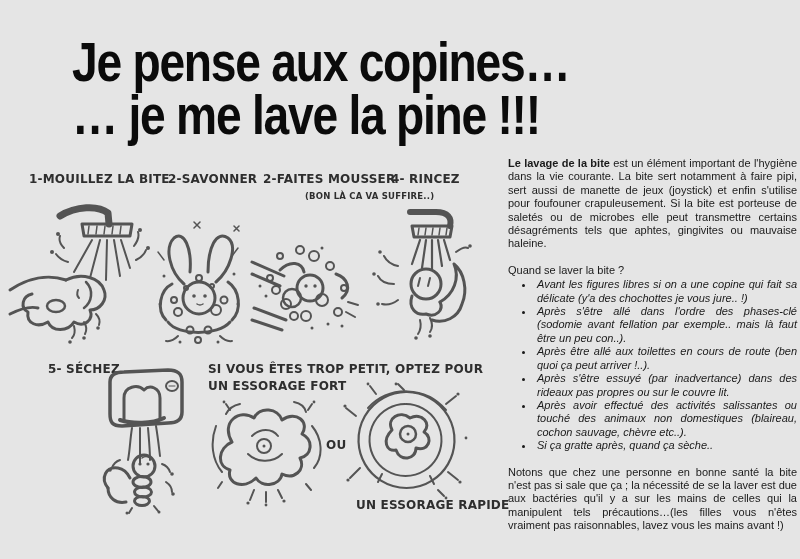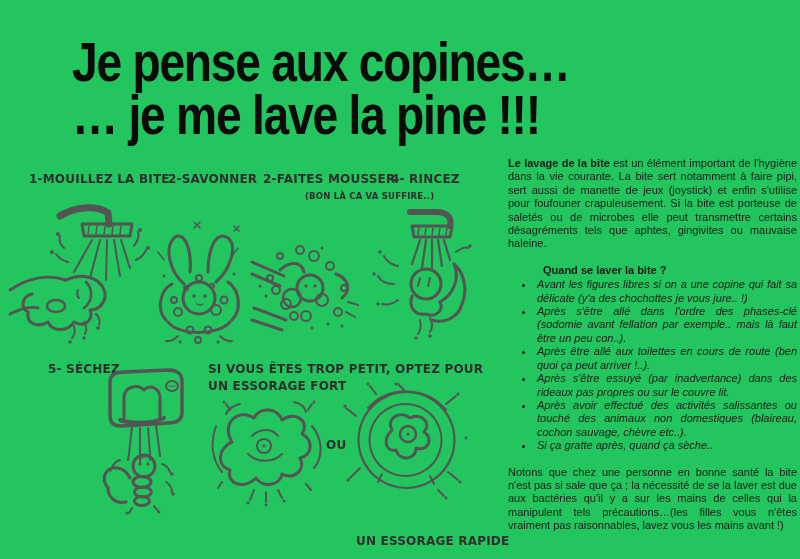--- a/index.html
+++ b/index.html
@@ -1,34 +1,34 @@
 <!DOCTYPE html>
 <html><head>
 <meta charset="utf-8">
 <style>
   html,body{margin:0;padding:0;background:#ffffff;}
-  .poster{position:relative;width:800px;height:559px;background:#22c55e;overflow:hidden;
+  .poster{position:relative;width:800px;height:559px;background:#e5e5e5;overflow:hidden;
           font-family:"Liberation Sans",sans-serif;}
   
   .title{position:absolute;left:72px;top:36px;color:#0b0b0b;font-weight:bold;
          font-size:55px;line-height:53px;letter-spacing:-1.5px;white-space:nowrap;
          transform:scaleX(0.84);transform-origin:left top;}
   
   .comic{position:absolute;left:0;top:160px;width:506px;height:399px;}
   .comic svg{position:absolute;overflow:visible;}
   .clabel{position:absolute;font-family:"DejaVu Sans",sans-serif;font-weight:bold;
           color:#2e2e2e;font-size:12px;letter-spacing:.2px;white-space:nowrap;}
   .clabel.small{font-size:8.5px;}
   .ink{stroke:#545454;fill:none;stroke-linecap:round;stroke-linejoin:round;}
   .dot{fill:#545454;stroke:none;}
   
   .article{position:absolute;left:508px;top:157px;width:289px;color:#1a1a1a;
            font-size:11px;line-height:13.4px;text-align:justify;}
   .article p{margin:0 0 13px 0;}
-  .article .heading{font-weight:bold;margin-left:35px;}
+  .article .heading{font-weight:normal;}
   .article ul{margin:1px 0 13px 0;padding-left:27px;}
   .article li{padding-left:2px;font-style:italic;}
 </style>
 </head>
 <body>
 
 <div class="poster">
 
   <div class="title">
     <div>Je pense aux copines…</div>
@@ -141,21 +141,21 @@
         <circle class="dot" cx="108" cy="38" r="1.8"></circle>
       <path class="ink" stroke-width="2" d="M58 112 q2 8 -2 14 M68 110 q4 8 0 14"></path>
       <circle class="dot" cx="54" cy="130" r="1.8"></circle>
         <circle class="dot" cx="68" cy="128" r="1.8"></circle>
     </svg>
 
     <div class="clabel" style="left:48px;top:202px;">5- SÉCHEZ</div>
     <div class="clabel" style="left:208px;top:202px;">SI VOUS ÊTES TROP PETIT, OPTEZ POUR</div>
     <div class="clabel" style="left:208px;top:219px;">UN ESSORAGE FORT</div>
     <div class="clabel" style="left:326px;top:278px;">OU</div>
-    <div class="clabel" style="left:356px;top:338px;margin-top:36px;">UN ESSORAGE RAPIDE</div>
+    <div class="clabel" style="left:356px;top:338px;">UN ESSORAGE RAPIDE</div>
 
     <svg style="left:98px;top:206px;" width="92" height="148" viewBox="0 0 92 148">
       <path class="ink" stroke-width="3.5" d="M12 16 C12 8 18 6 26 6 L70 4 C80 4 84 8 84 16 L84 46 C84 54 78 57 70 57 L24 60 C14 60 12 56 12 48 Z"></path>
       <path class="ink" stroke-width="3" d="M26 54 L26 32 C26 20 40 18 46 24 C52 18 62 22 62 32 L62 52"></path>
       <path class="ink" stroke-width="4" d="M22 54 C34 58 54 58 66 52"></path>
       <ellipse class="ink" stroke-width="2" cx="74" cy="20" rx="6" ry="5"></ellipse>
       <path class="ink" stroke-width="1" d="M71 20 l6 0"></path>
       <path class="ink" stroke-width="2" d="M34 62 C32 74 32 84 30 94 M42 62 C42 76 42 86 42 98 M50 62 C51 74 52 84 52 94 M58 60 C60 72 61 82 62 90"></path>
       <circle class="ink" stroke-width="3" cx="46" cy="100" r="11"></circle>
       <circle class="dot" cx="42" cy="98" r="1.6"></circle>

